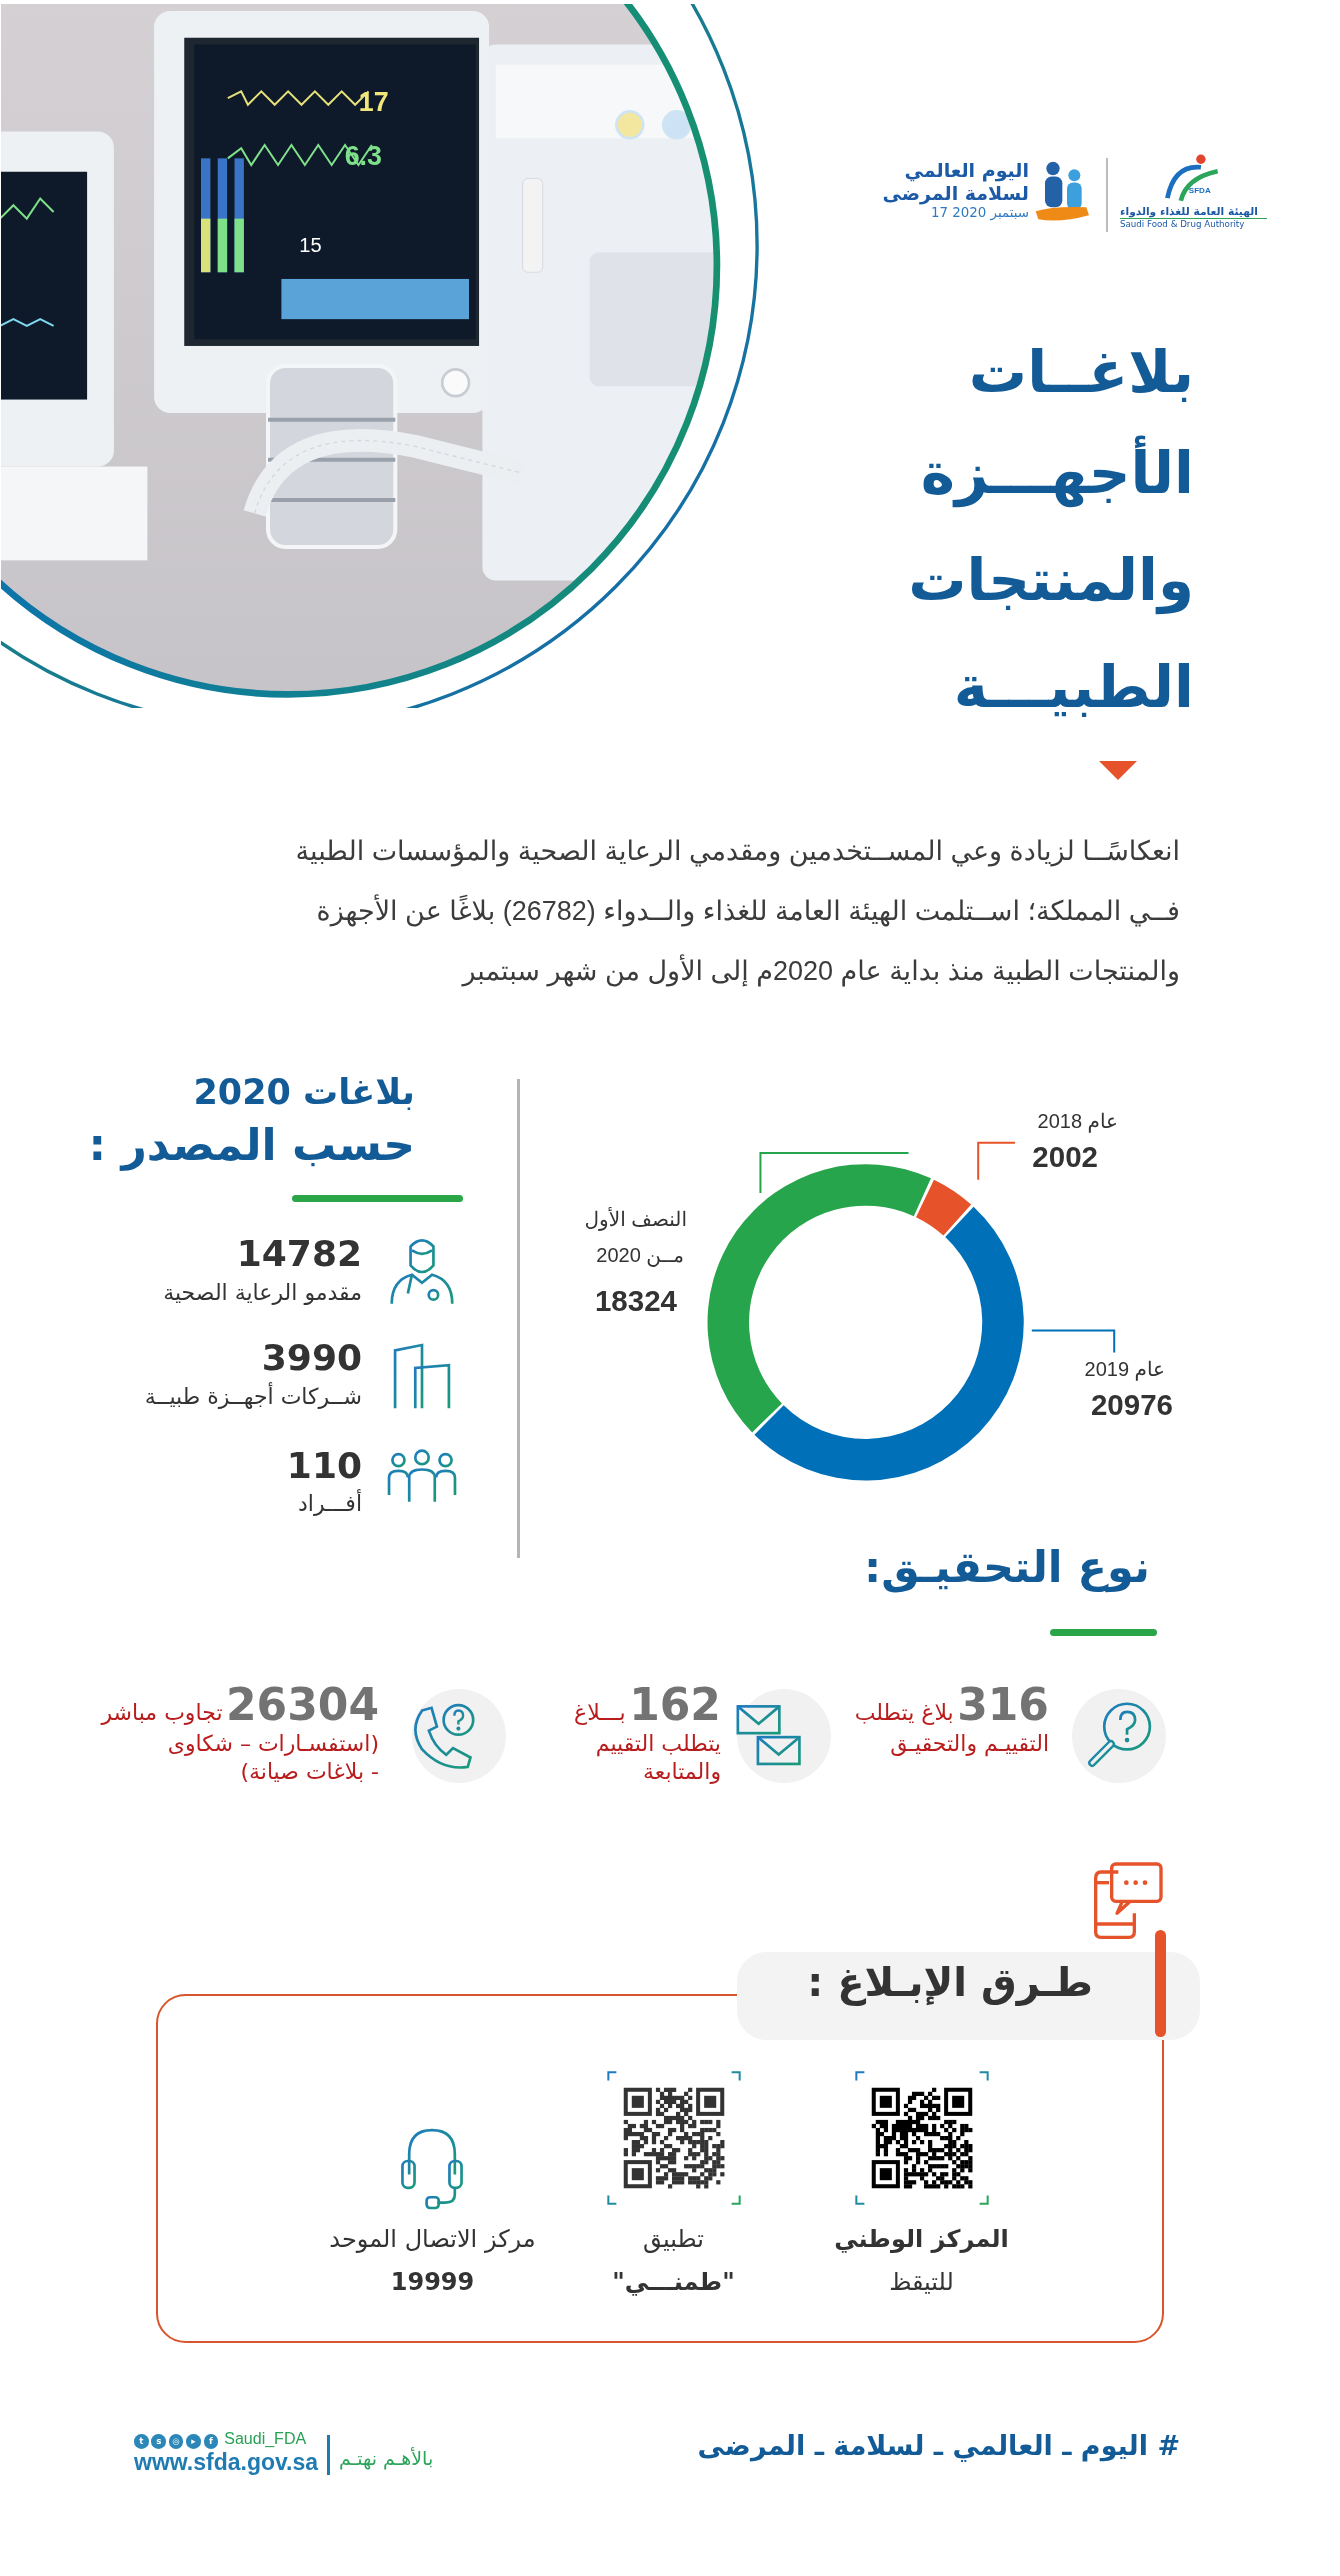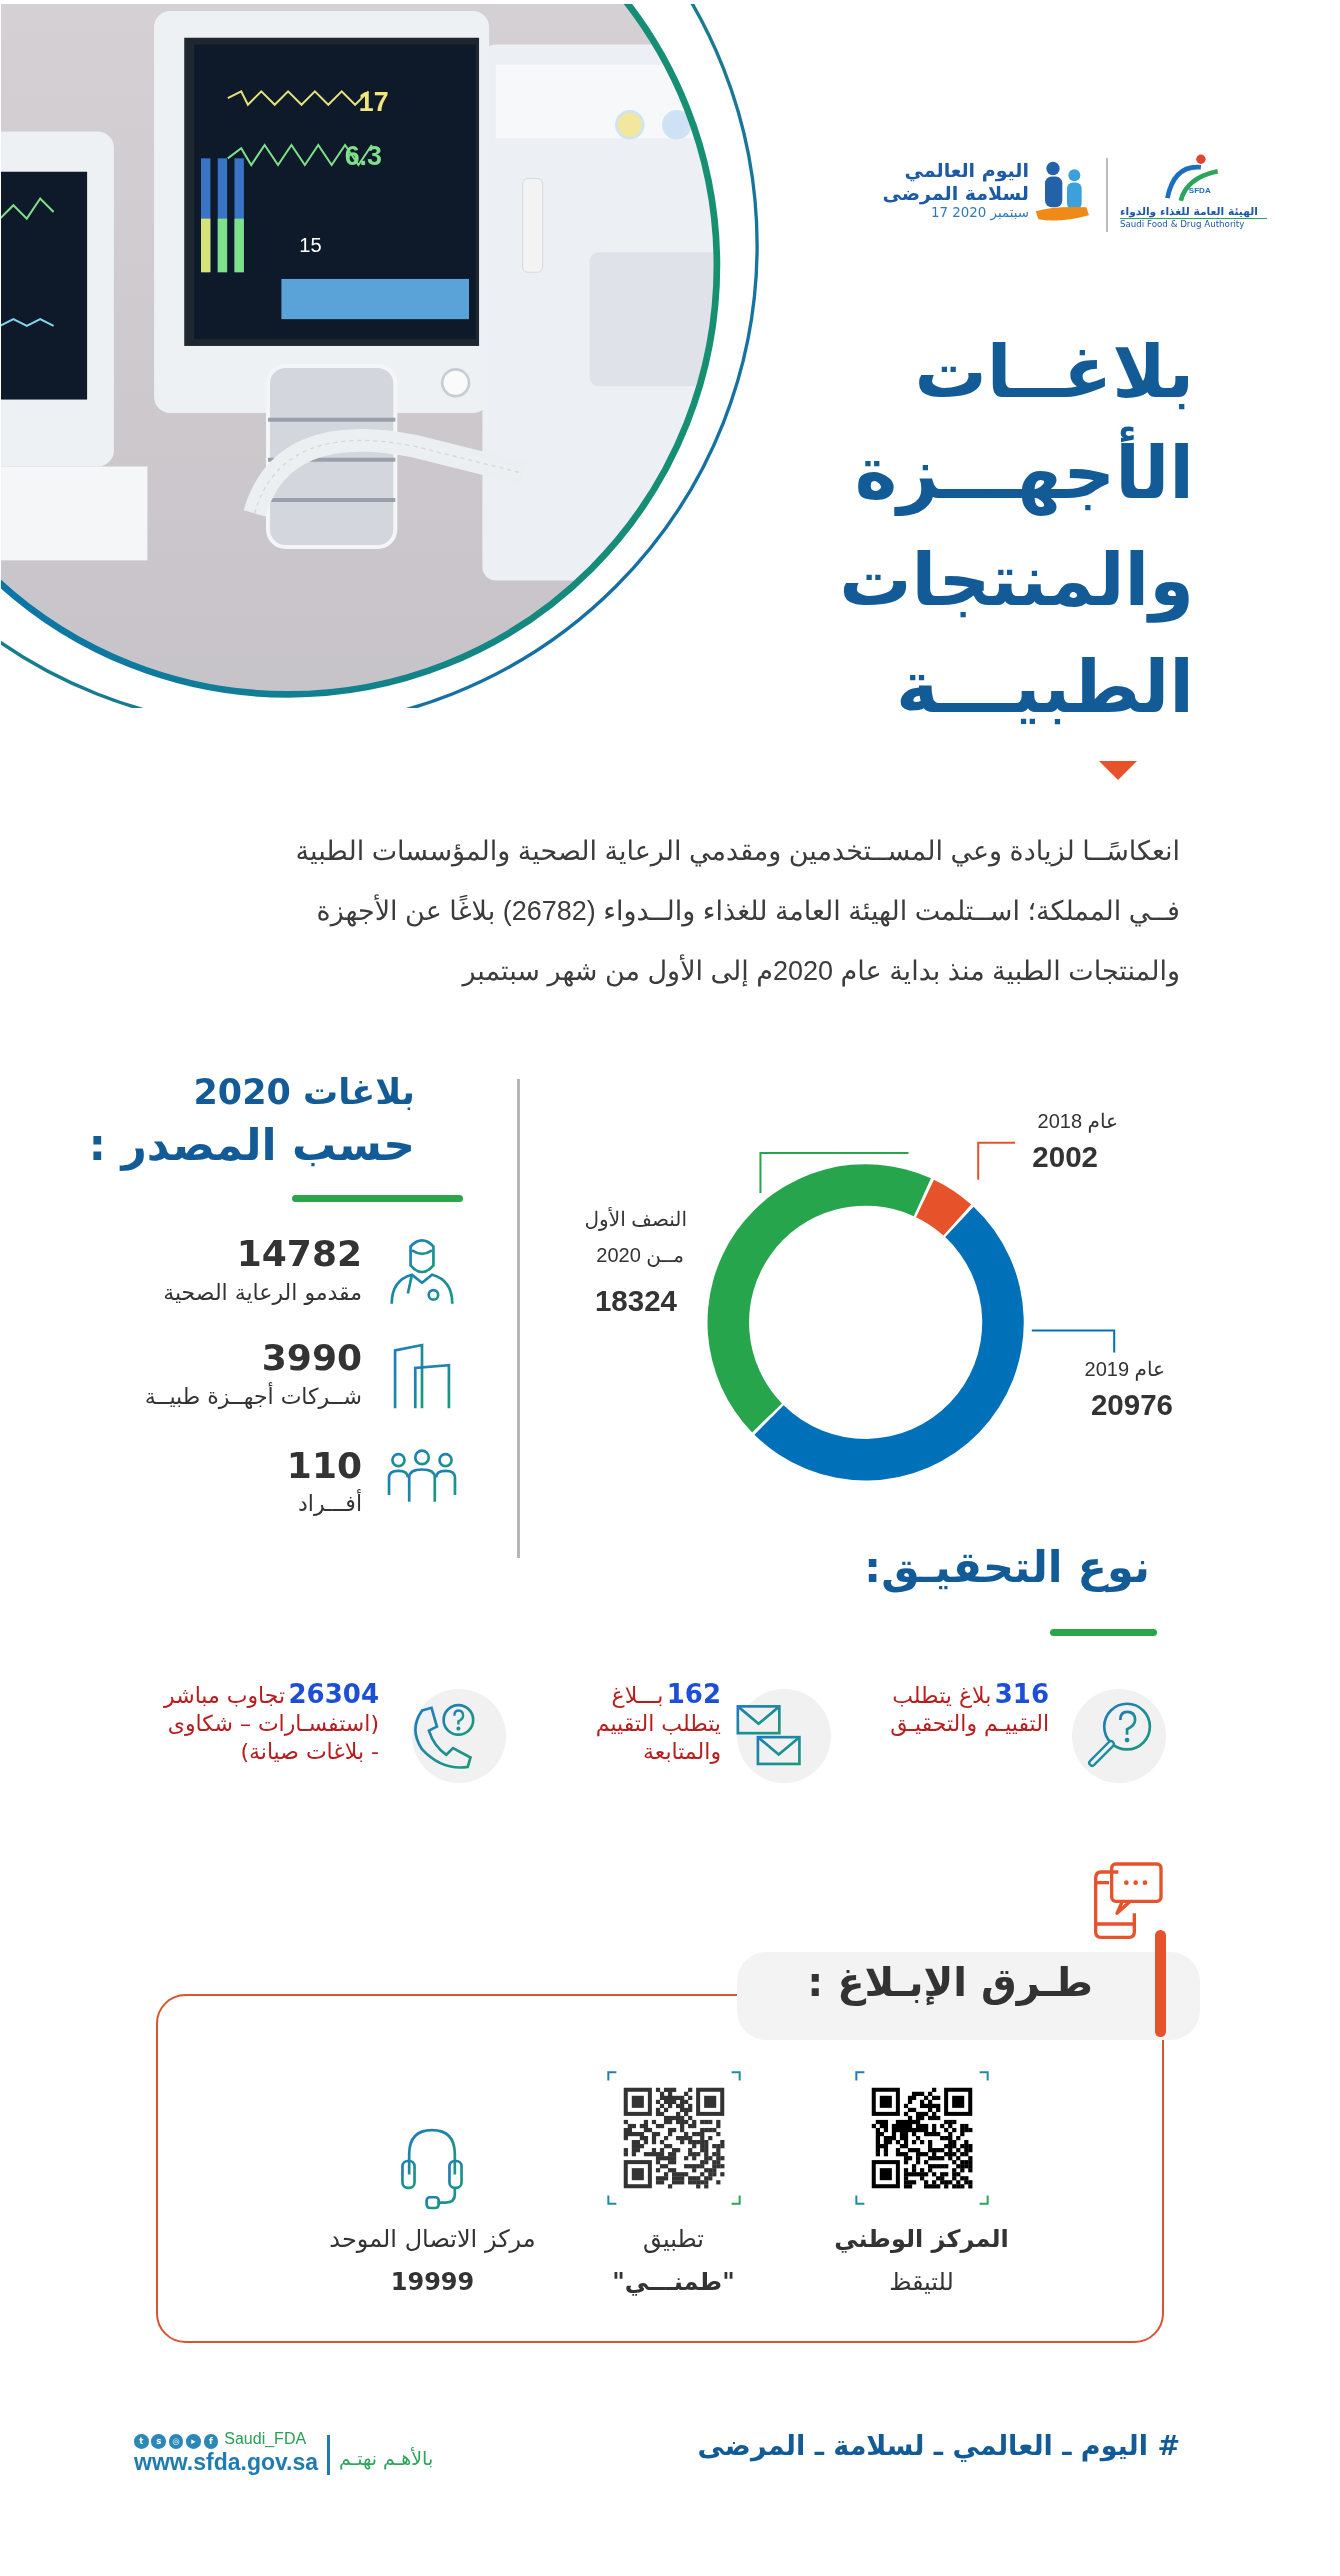--- a/index.html
+++ b/index.html
@@ -12,41 +12,41 @@
   #hero svg { width:804px; height:704px; display:block; }
 
   
   #logos { left:865px; top:151px; width:402px; height:94px; direction:ltr; }
   .logo-title { font-family:"DejaVu Sans", sans-serif; font-weight:bold; color:#1d5aa6; font-size:19px; line-height:23px; text-align:right; }
   .logo-date { color:#2e7ac0; font-size:13.4px; text-align:right; }
   .sfda-ar { color:#1d5aa6; font-size:10.7px; font-weight:bold; border-bottom:1.3px solid #2aa55a; text-align:left; }
   .sfda-en { color:#1d5aa6; font-size:8.7px; text-align:left; }
 
   
-  .title-line { right:147px; color:#135b97; font-weight:bold; font-size:72px; line-height:94px; font-family:"DejaVu Sans", sans-serif; text-align:right; white-space:nowrap; letter-spacing:-1.3px; }
+  .title-line { right:147px; color:#135b97; font-weight:bold; font-size:58px; line-height:94px; font-family:"DejaVu Sans", sans-serif; text-align:right; white-space:nowrap; letter-spacing:-1.3px; }
   #title-arrow { left:1099px; top:761px; width:0; height:0; border-left:19px solid transparent; border-right:19px solid transparent; border-top:19px solid #e6532a; }
 
   
   #intro { right:161px; top:821px; width:1046px; font-size:27px; line-height:60px; color:#3b3b3b; text-align:right; font-family:"Liberation Sans", sans-serif; }
 
   
   .src-h1 { right:926px; color:#135b97; font-weight:bold; font-size:38px; white-space:nowrap; font-family:"DejaVu Sans", sans-serif; }
   .green-bar { background:#2aa548; height:7.4px; border-radius:4px; }
   .src-num { color:#333; font-weight:bold; font-size:36px; font-family:"DejaVu Sans", sans-serif; text-align:right; white-space:nowrap; }
   .src-label { color:#333; font-size:22px; text-align:right; white-space:nowrap; font-family:"DejaVu Sans", sans-serif; }
   .src-icon { width:74px; height:74px; }
 
   #divider { left:517px; top:1079px; width:2.7px; height:479px; background:#b5b5b5; }
 
   
   #donut { left:670px; top:1126px; width:402px; height:402px; direction:ltr; }
   .leg-year { font-size:20px; color:#333; white-space:nowrap; text-align:right; font-family:"Liberation Sans", sans-serif; }
   .leg-val { font-size:29.5px; font-weight:bold; color:#333; white-space:nowrap; font-family:"Liberation Sans", sans-serif; text-align:right; }
   .ver-circle { width:94px; height:94px; border-radius:50%; background:#f1f1f1; }
-  .ver-num { font-weight:bold; font-size:26px; color:#1d4ed8; font-family:"DejaVu Sans", sans-serif;text-align:right; }
+  .ver-num { font-weight:bold; font-size:44px; color:#737373; font-family:"DejaVu Sans", sans-serif;text-align:right; }
   .ver-text { font-size:22px; color:#b91c1c; line-height:28px; text-align:right; font-family:"DejaVu Sans", sans-serif; white-space:nowrap; }
 
   
   #rep-box { left:156px; top:1994px; width:1008px; height:349px; border:2px solid #d9552e; border-radius:29.5px; }
   #rep-pill { left:737px; top:1952px; width:463px; height:88px; background:#f3f3f3; border-radius:29.5px; }
   #rep-title { right:248px; top:1959px; font-size:40px; font-weight:bold; color:#333; white-space:nowrap; font-family:"DejaVu Sans", sans-serif; }
   #rep-vbar { left:1155px; top:1930px; width:10.7px; height:107px; background:#e6532a; border-radius:5.4px; }
   .rep-label { font-size:24px; color:#333; text-align:center; line-height:40px; white-space:nowrap; font-family:"DejaVu Sans", sans-serif; }
   .qr-frame { width:134px; height:134px; }
 

